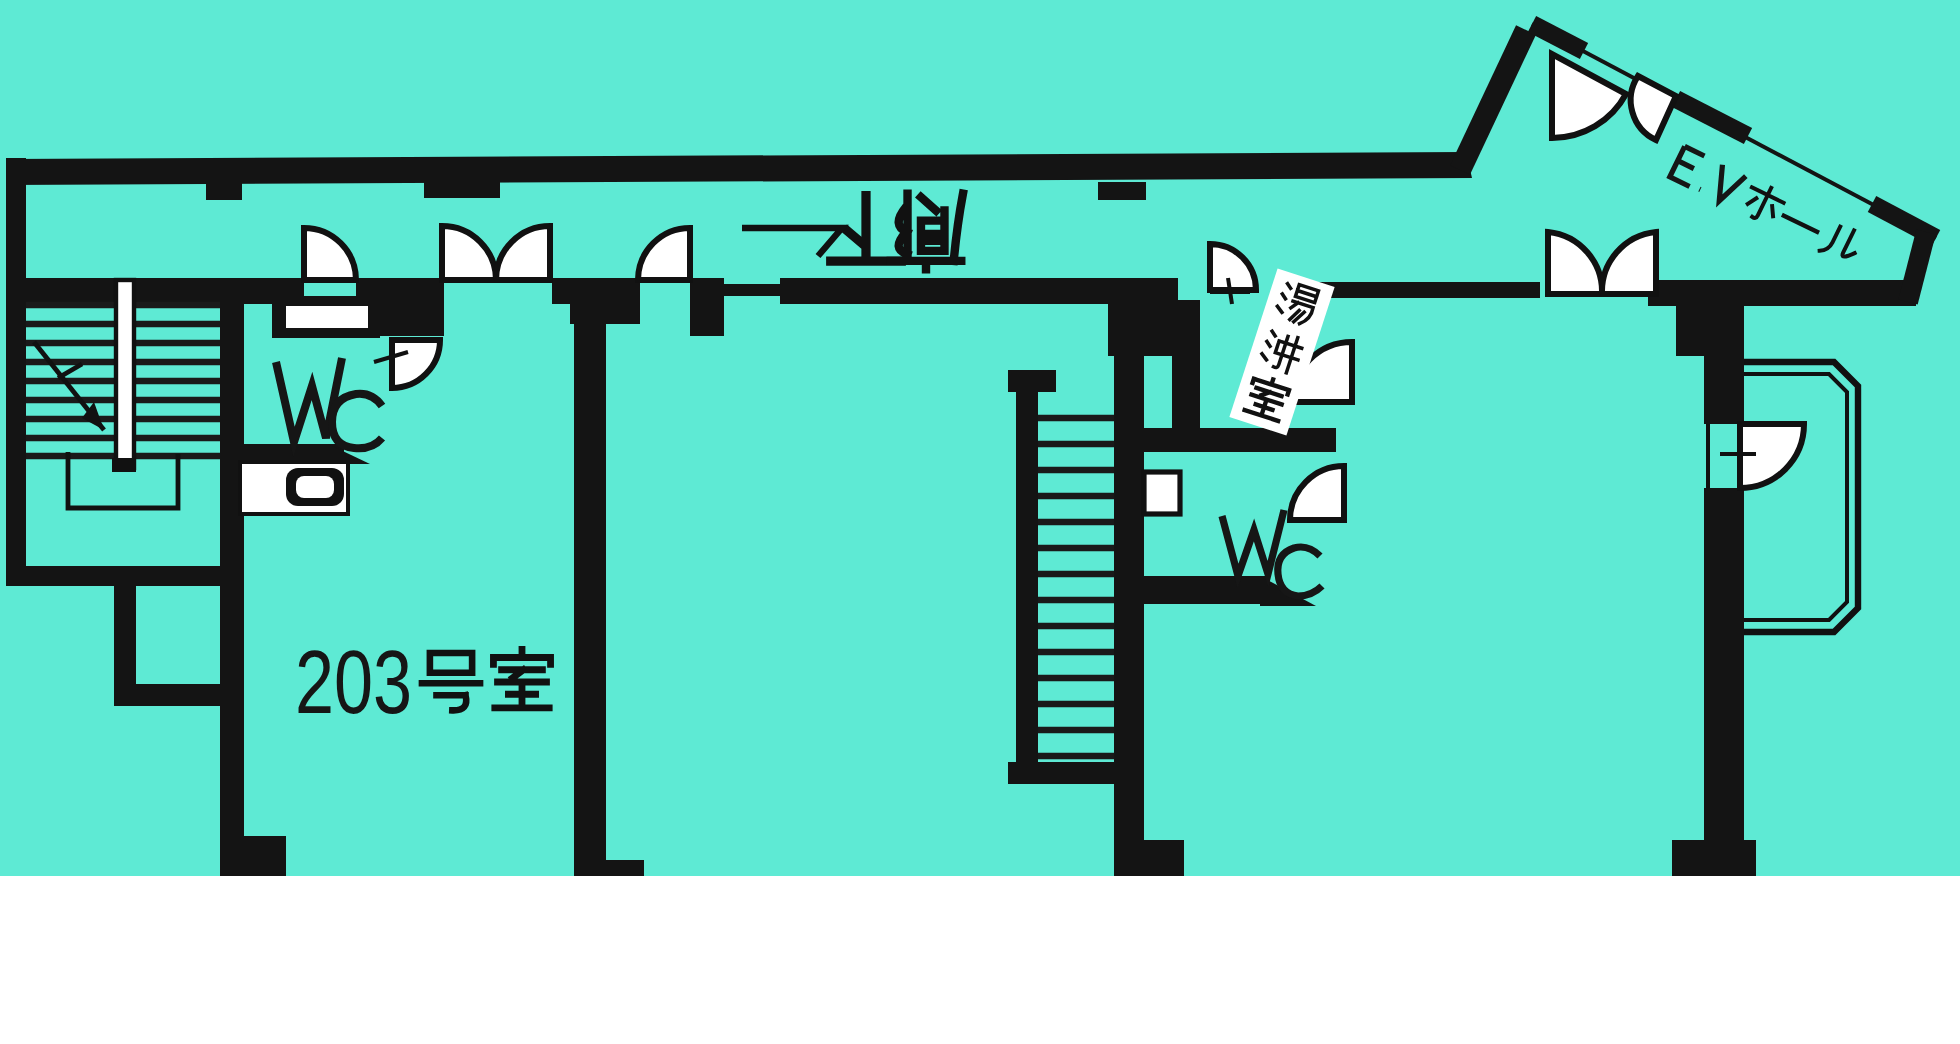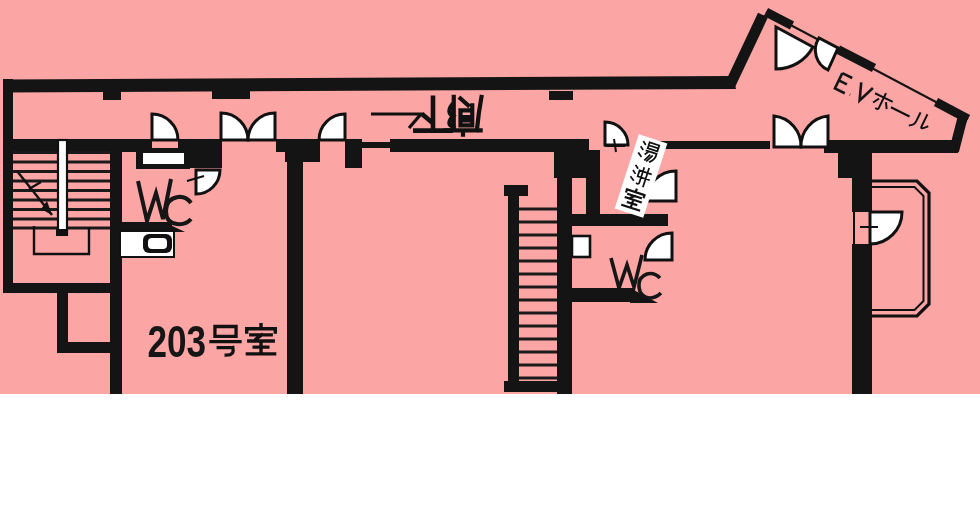--- a/index.html
+++ b/index.html
@@ -1,17 +1,17 @@
 <!DOCTYPE html>
 <html><head>
 <meta charset="utf-8">
 <style>
 html,body{margin:0;padding:0;background:#ffffff;}
-#wrap{position:relative;width:980px;height:394px;background:#fca5a5;overflow:hidden;
-font-family:"Liberation Sans", sans-serif;font-weight:bold;}
+#wrap{position:relative;width:980px;height:438px;background:#5eead4;overflow:hidden;
+font-family:"Liberation Sans", sans-serif;}
 svg{position:absolute;left:0;top:0;filter:blur(0.3px);}
 </style>
 </head>
 <body>
 <div id="wrap">
 <svg width="980" height="522" viewBox="0 0 980 522">
 <defs>
 <g id="gShita" stroke="#111" stroke-width="11" fill="none" stroke-linecap="square">
   <path d="M8,14 H92 M50,14 V92 M53,34 L72,50"></path>
 </g>

